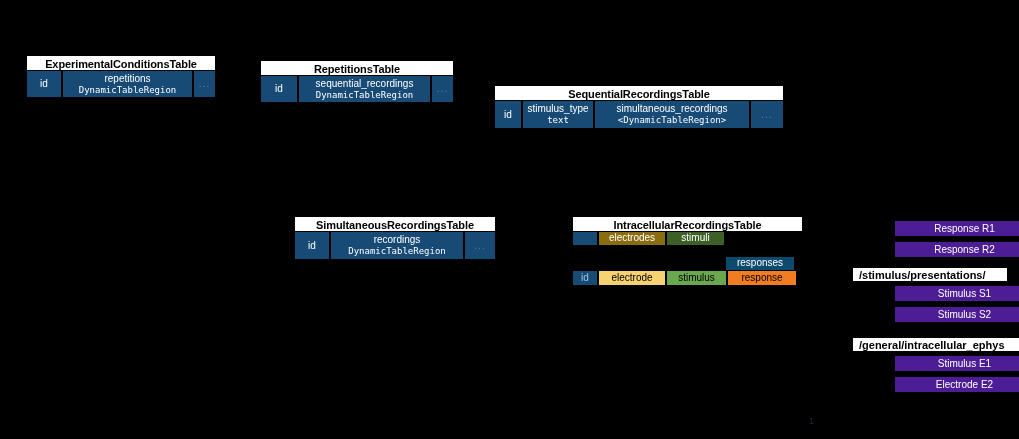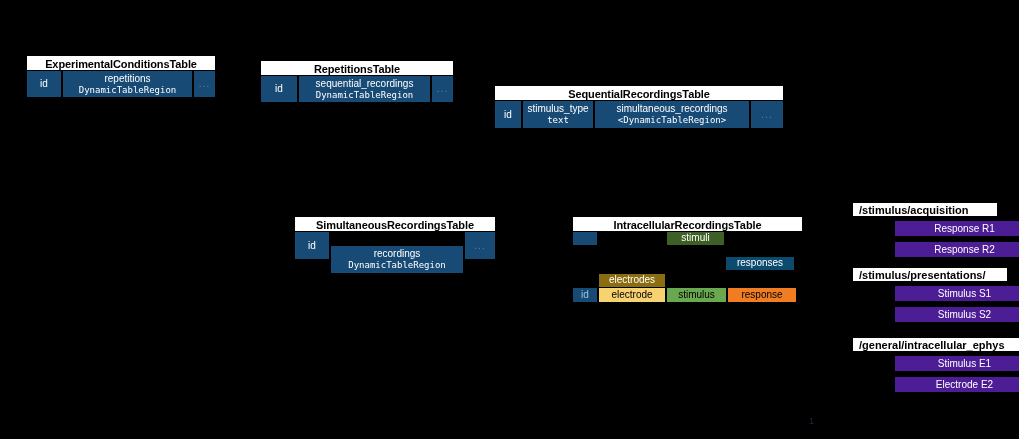--- a/index.html
+++ b/index.html
@@ -192,38 +192,38 @@
       </div>
     </div>
   </div>
 
   <div class="tbl" style="left:278px; top:216px; width:202px;">
     <div class="tbl-title">SimultaneousRecordingsTable</div>
     <div class="tbl-row">
       <div class="cell idcell" style="width:36px; height:28px;">
         <span class="cname">id</span>
       </div>
-      <div class="cell" style="width:134px; height:28px;margin-top:14px;">
+      <div class="cell" style="width:134px; height:28px;">
         <span class="cname">recordings</span>
         <span class="ctype">DynamicTableRegion</span>
       </div>
       <div class="cell dots" style="width:32px; height:28px;">
         <span class="cname">...</span>
       </div>
     </div>
   </div>
 
   <div class="tbl" style="left:556px; top:216px; width:231px;">
     <div class="tbl-title">IntracellularRecordingsTable</div>
 
     <div class="grp-row">
       <div class="grp" style="width:26px; background:#174a75;">
         <span></span>
       </div>
-      <div class="grp" style="width:68px; background:#8a6d10;margin-top:42px;">
+      <div class="grp" style="width:68px; background:#8a6d10;">
         <span>electrodes</span>
       </div>
       <div class="grp" style="width:59px; background:#3e6027;">
         <span>stimuli</span>
       </div>
       <div class="grp" style="width:70px; background:#0c4a6e;margin-top:25px;">
         <span>responses</span>
       </div>
     </div>
 
@@ -237,21 +237,20 @@
       <div class="col" style="width:61px; background:#6aa84f; color:#000000;">
         <span>stimulus</span>
       </div>
       <div class="col" style="width:70px; background:#f07d22; color:#000000;">
         <span>response</span>
       </div>
     </div>
   </div>
 
   <div class="grp-block" style="left:836px; top:202px; width:183px; height:62px;">
-    <div class="grp-head" style="width:146px;">/stimulus/acquisition</div>
     <div class="obj-box" style="left:42px; top:18px; width:141px;">Response R1</div>
     <div class="obj-box" style="left:42px; top:39px; width:141px;">Response R2</div>
   </div>
 
   <div class="grp-block" style="left:836px; top:267px; width:183px; height:62px;">
     <div class="grp-head" style="width:156px;">/stimulus/presentations/</div>
     <div class="obj-box" style="left:42px; top:18px; width:141px;">Stimulus S1</div>
     <div class="obj-box" style="left:42px; top:39px; width:141px;">Stimulus S2</div>
   </div>
 

